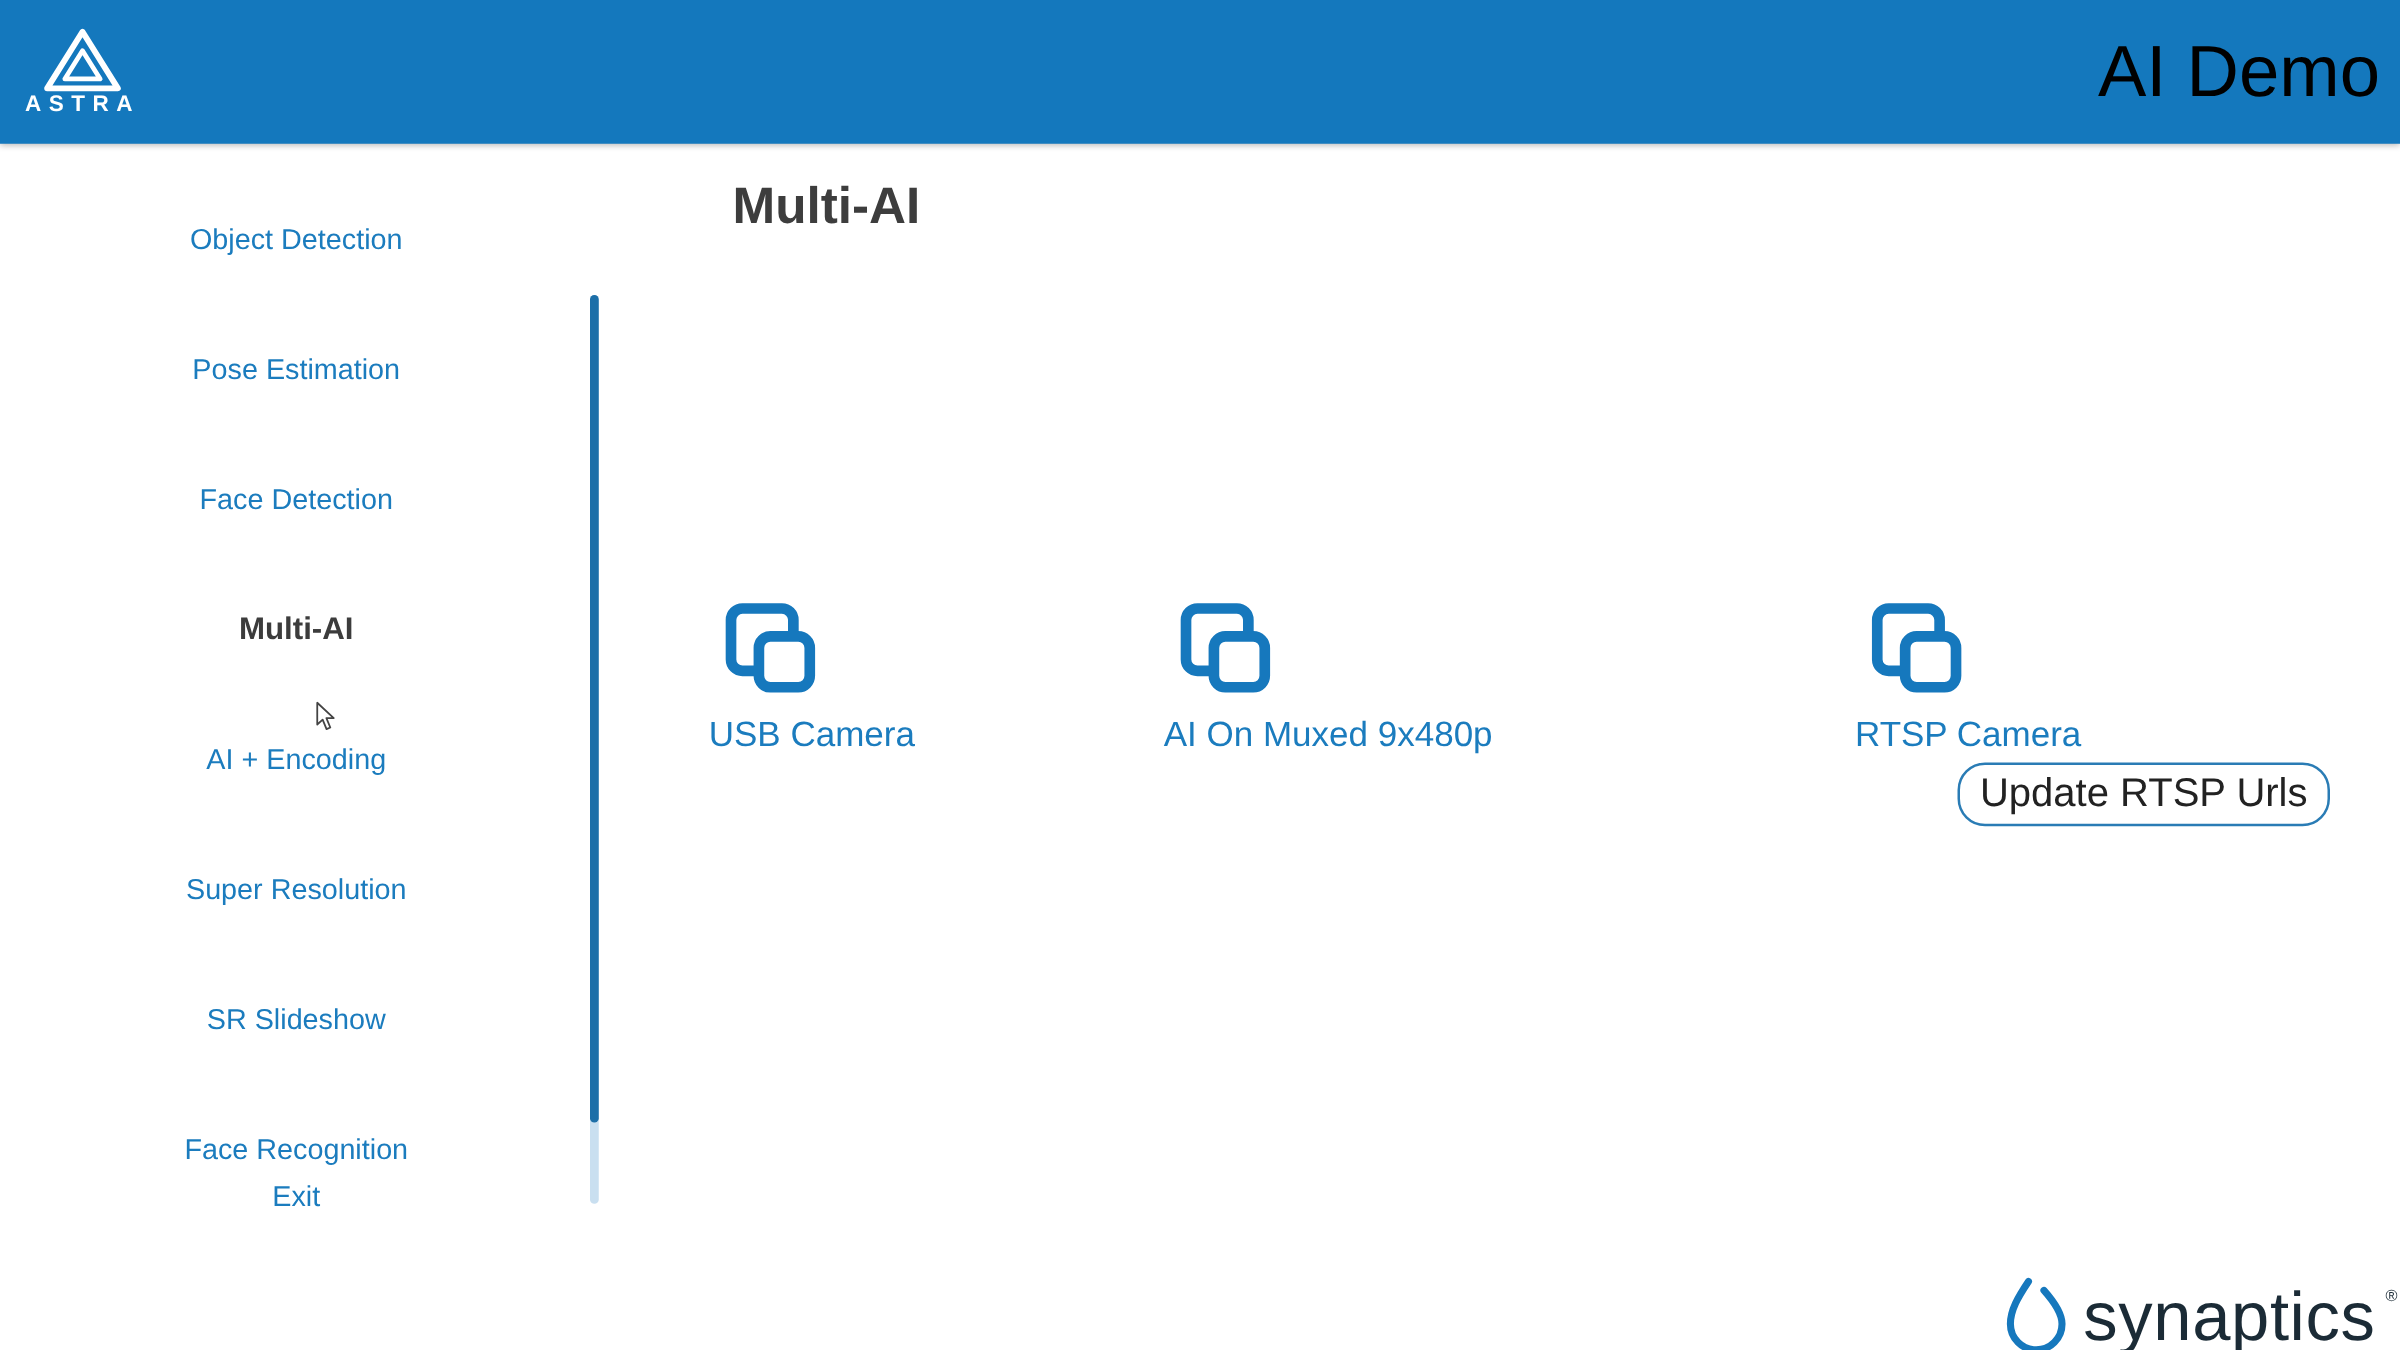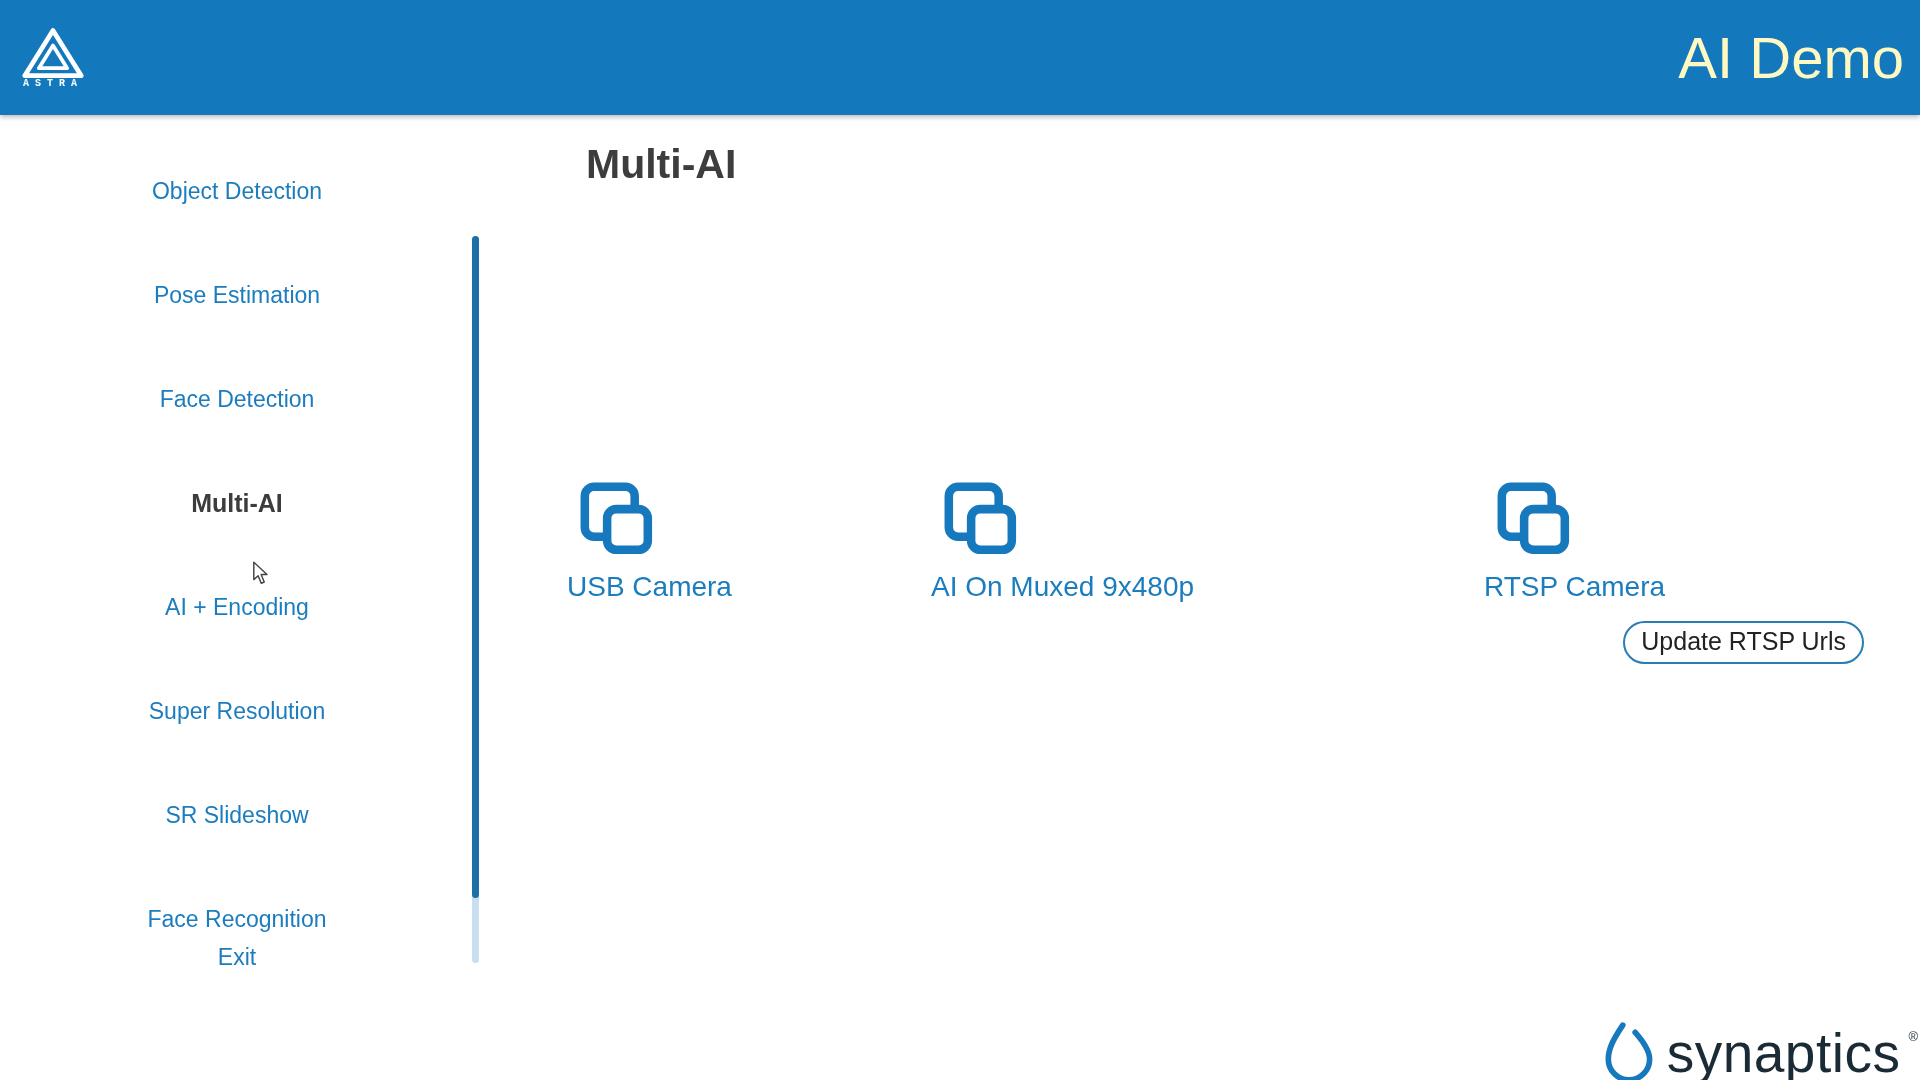--- a/index.html
+++ b/index.html
@@ -17,22 +17,22 @@
     display: flex;
     align-items: center;
     justify-content: space-between;
     padding: 0 16px 0 20px;
     box-shadow: 0 2px 5px rgba(0,0,0,.28);
     position: relative;
     z-index: 2;
   }
   .logo { display: flex; flex-direction: column; align-items: center; color: #fff; }
   .logo svg { display: block; }
-  .logo-text { font-size: 10px; letter-spacing: 6px; margin-top: -4px; font-weight: bold; font-family: Liberation Mono, monospace; }
-  .app-title { color: #fef9c3; font-size: 58px; font-weight: 400; line-height: 1; }
+  .logo-text { font-size: 18px; letter-spacing: 6px; margin-top: -4px; font-weight: bold; }
+  .app-title { color: #000000; font-size: 58px; font-weight: 400; line-height: 1; }
 
   
   .main { position: relative; height: 974px; }
 
   .sidebar {
     position: absolute; left: 0; top: 0;
     width: 474px; height: 100%;
     display: flex; flex-direction: column; align-items: center;
     padding-top: 56px;
     gap: 64px;
@@ -78,23 +78,23 @@
   }
   .src-icon { display: block; margin-left: 6px; }
   .src-label {
     font-size: 28px;
     color: var(--link, #1b7cbe);
     margin-top: 8px;
     cursor: pointer;
     white-space: nowrap;
   }
   .update-btn {
-    margin-top: 18px;
+    margin-top: 6px;
     align-self: flex-end;
-    font-size: 25px;
+    font-size: 32px;
     font-family: inherit;
     color: var(--button-text, #222);
     background: #fff;
     border: 2px solid var(--button-border, #2a7cb5);
     border-radius: 22px;
     padding: 4px 16px 6px 16px;
     cursor: pointer;
     white-space: nowrap;
   }
 

